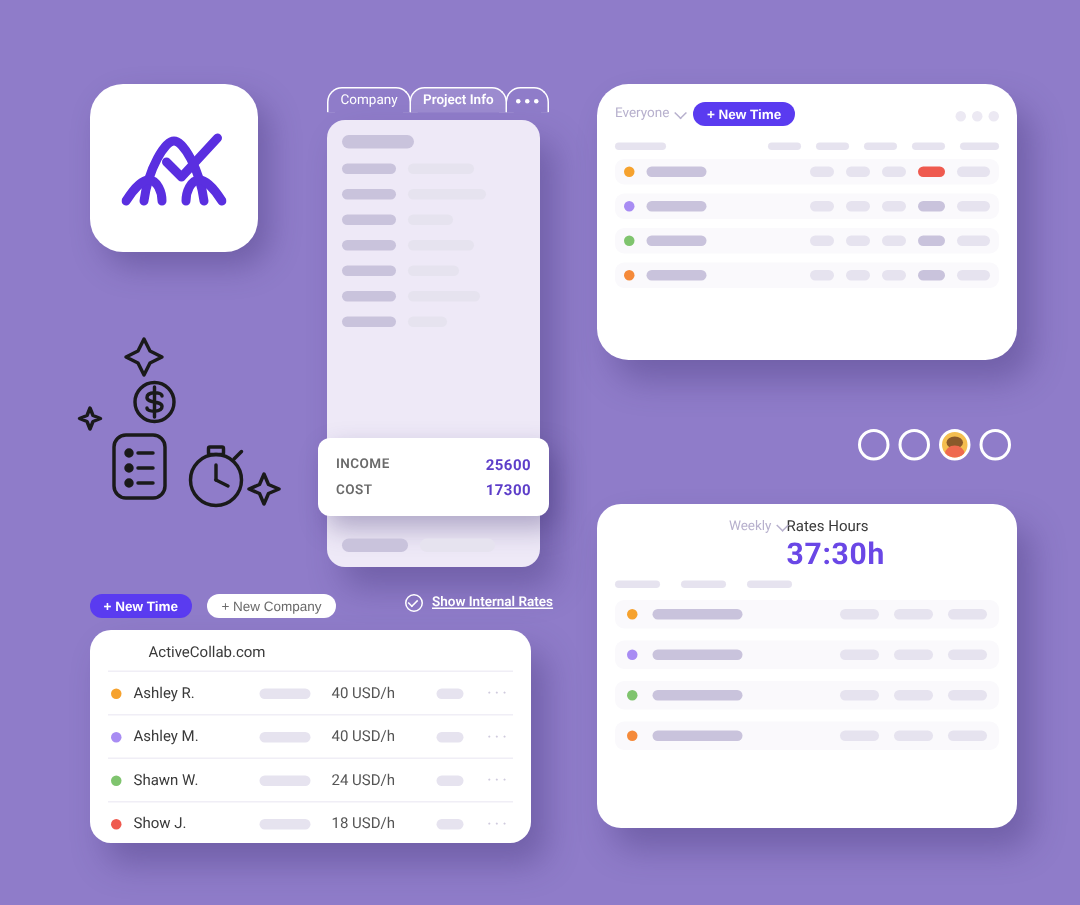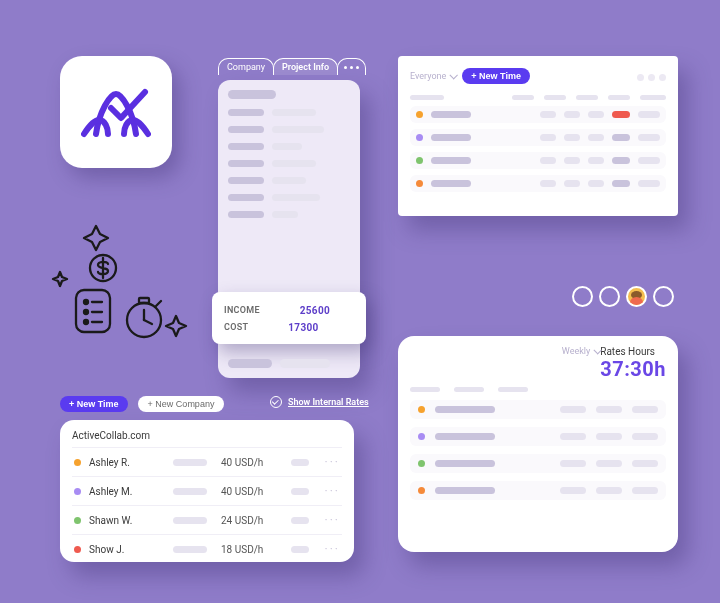--- a/index.html
+++ b/index.html
@@ -51,30 +51,30 @@
 
   .pi-row { display:flex; gap:8px; margin-bottom:10px; align-items:center;}
   .pi-row .c1{ width:36px; }
   .pi-row .c2{ width:44px; }
   .pi-summary {
     position:absolute; left:-6px; bottom:34px; right:-6px;
     background:#fff; border-radius:8px;
     box-shadow: 6px 8px 18px rgba(56,42,110,.35);
     padding:10px 12px 8px 12px;
   }
-  .pi-summary-row{ display:flex; justify-content:flex-start; font-size:9px; letter-spacing:.3px; padding:3px 0;gap:40px;}
+  .pi-summary-row{ display:flex; justify-content:space-between; font-size:9px; letter-spacing:.3px; padding:3px 0;}
   .pi-summary-row .label{ color:#6a6a6a; font-weight:600;}
   .pi-summary-row .value{ color:#5d3ec9; font-weight:700; font-size:10px;}
   .pi-foot { position:absolute; left:10px; right:10px; bottom:10px; display:flex; gap:8px;}
   .pi-foot .ph{ height:9px; }
 
   
   .track-card {
-    position:absolute; left:398px; top:56px; width:280px; height:160px;
-    background:#fff; border-radius:4px;
+    position:absolute; left:398px; top:56px; width:280px; height:184px;
+    background:#fff; border-radius:21px;
     box-shadow: 10px 14px 22px rgba(56,42,110,.35);
     padding:10px 12px;
   }
   .tc-head{ display:flex; justify-content:space-between; align-items:center; margin-bottom:8px;}
   .tc-head-left{ display:flex; gap:6px; align-items:center;}
   .tc-drop{ font-size:9px; color:#b7b0cd; display:flex; align-items:center; gap:4px; cursor:pointer;}
   .tc-drop .chev{ width:6px;height:6px;border-right:1.5px solid #b7b0cd;border-bottom:1.5px solid #b7b0cd; transform:rotate(45deg) translateY(-1px);}
   .pill-btn{
     background:#5a3bf0; color:#fff; font-size:9px; font-weight:600;
     padding:3px 9px; border-radius:999px; cursor:pointer; border:none;
@@ -101,21 +101,21 @@
   .av.filled::before{content:"";position:absolute;inset:3px 3px auto 3px;height:8px;border-radius:50%;background:#8a5a2a;}
   .av.filled::after{content:"";position:absolute;left:2px;right:2px;bottom:-3px;height:11px;border-radius:50% 50% 0 0;background:#ef6a4f;}
 
   
   .hours-card{
     position:absolute; left:398px; top:336px; width:280px; height:216px;
     background:#fff; border-radius:16px;
     box-shadow: 10px 14px 22px rgba(56,42,110,.35);
     padding:10px 12px;
   }
-  .hc-head{ display:flex; justify-content:flex-end; align-items:flex-start;}
+  .hc-head{ display:flex; justify-content:center; align-items:flex-start;}
   .hc-total .lbl{ font-size:10px; color:#3a3a3a;}
   .hc-total .val{ font-size:20px; color:#6a47e6; font-weight:700; letter-spacing:.5px;}
   .hc-sub{ display:flex; gap:14px; padding:6px 0 8px 0;}
   .hc-sub .ph{height:5px;}
   .hc-row{
     display:flex; align-items:center; gap:10px;
     background:#faf9fc; border-radius:6px; padding:6px 8px; margin-bottom:8px;
   }
 
   
@@ -136,21 +136,21 @@
     width:12px;height:12px;border:1.5px solid #fff;border-radius:50%;
     display:flex;align-items:center;justify-content:center;
   }
   .show-internal .chk::after{content:"";width:5px;height:3px;border-left:1.5px solid #fff;border-bottom:1.5px solid #fff;transform:rotate(-45deg) translate(0,-1px);}
   .rates-card{
     position:absolute; left:60px; top:420px; width:294px; height:142px;
     background:#fff; border-radius:14px;
     box-shadow: 10px 14px 22px rgba(56,42,110,.35);
     padding:10px 12px;
   }
-  .rc-title{ font-size:10px; color:#3a3a3a; padding-bottom:6px;}
+  .rc-title{ font-size:10px; color:#3a3a3a; padding-bottom:6px;margin-left:27px;}
   .rc-row{
     display:flex; align-items:center; gap:8px;
     border-top:1px solid #f0eef6; padding:7px 2px;
     font-size:10px; color:#3a3a3a;
   }
   .rc-row .name{ flex:0 0 70px;}
   .rc-row .rate{ flex:0 0 56px; color:#555;}
   .rc-row .dots3{ color:#cfcadd; letter-spacing:2px; cursor:pointer; font-size:12px; margin-left:auto;}
   .rc-row .ph{margin:0 6px;}
 

